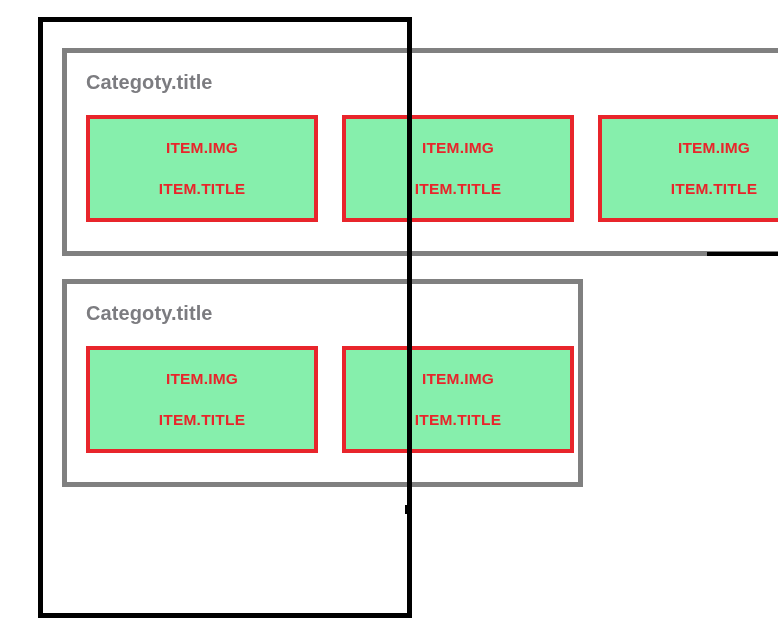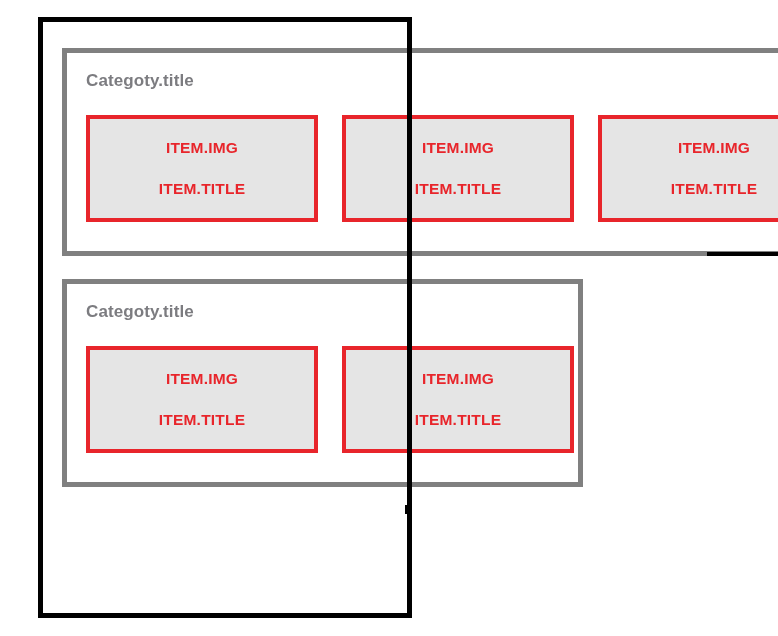--- a/index.html
+++ b/index.html
@@ -36,42 +36,42 @@
     left: 62px;
     top: 279px;
     width: 521px;
     height: 208px;
   }
 
   .category-title {
     position: absolute;
     left: 19px;
     top: 18px;
-    font-size: 17px;
+    font-size: 20px;
     font-weight: bold;
     color: #7c7c80;
     letter-spacing: 0.1px;
     white-space: nowrap;
   }
 
   
   .item-row {
     position: absolute;
     left: 19px;
     top: 62px;
     display: flex;
     flex-direction: row;
     align-items: flex-start;
   }
   .item-card {
     box-sizing: border-box;
     width: 232px;
     height: 107px;
     border: 4px solid #e8252b;
-    background: #e5e5e5;
+    background: #86efac;
     display: flex;
     flex-direction: column;
     align-items: center;
     justify-content: center;
     flex: 0 0 auto;
     margin-right: 24px;
   }
   .item-card:last-child {
     margin-right: 0;
   }

